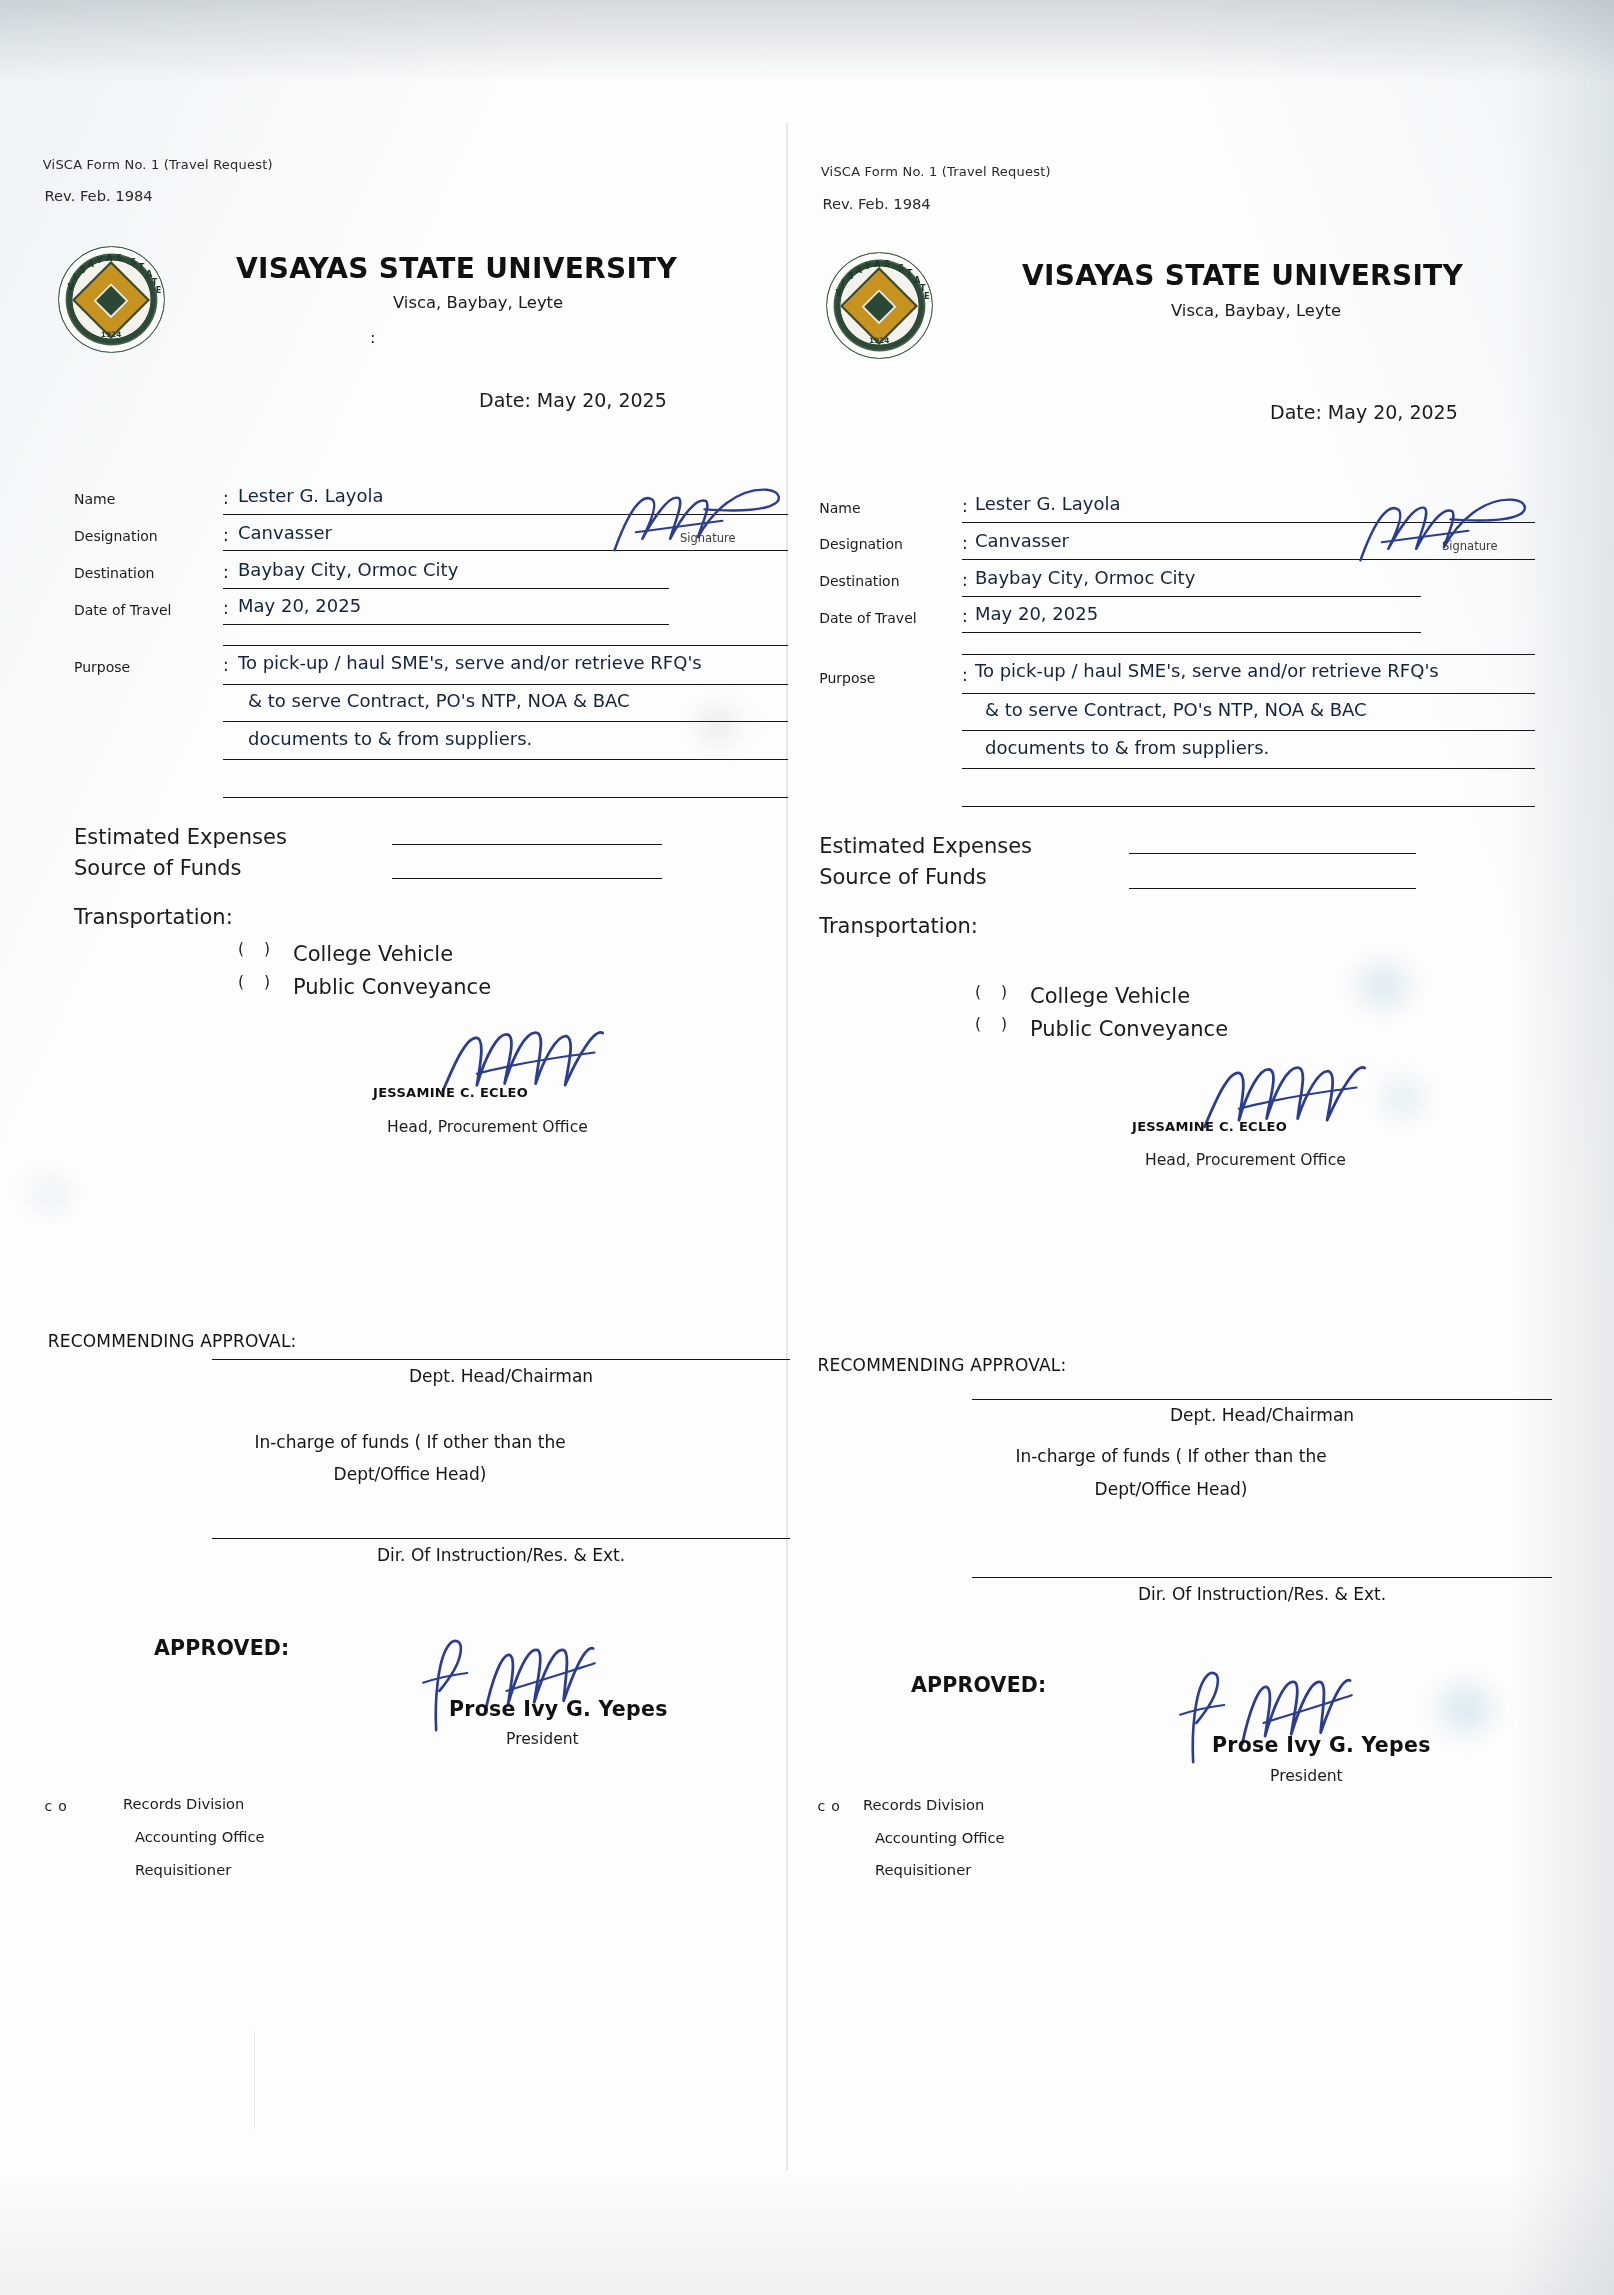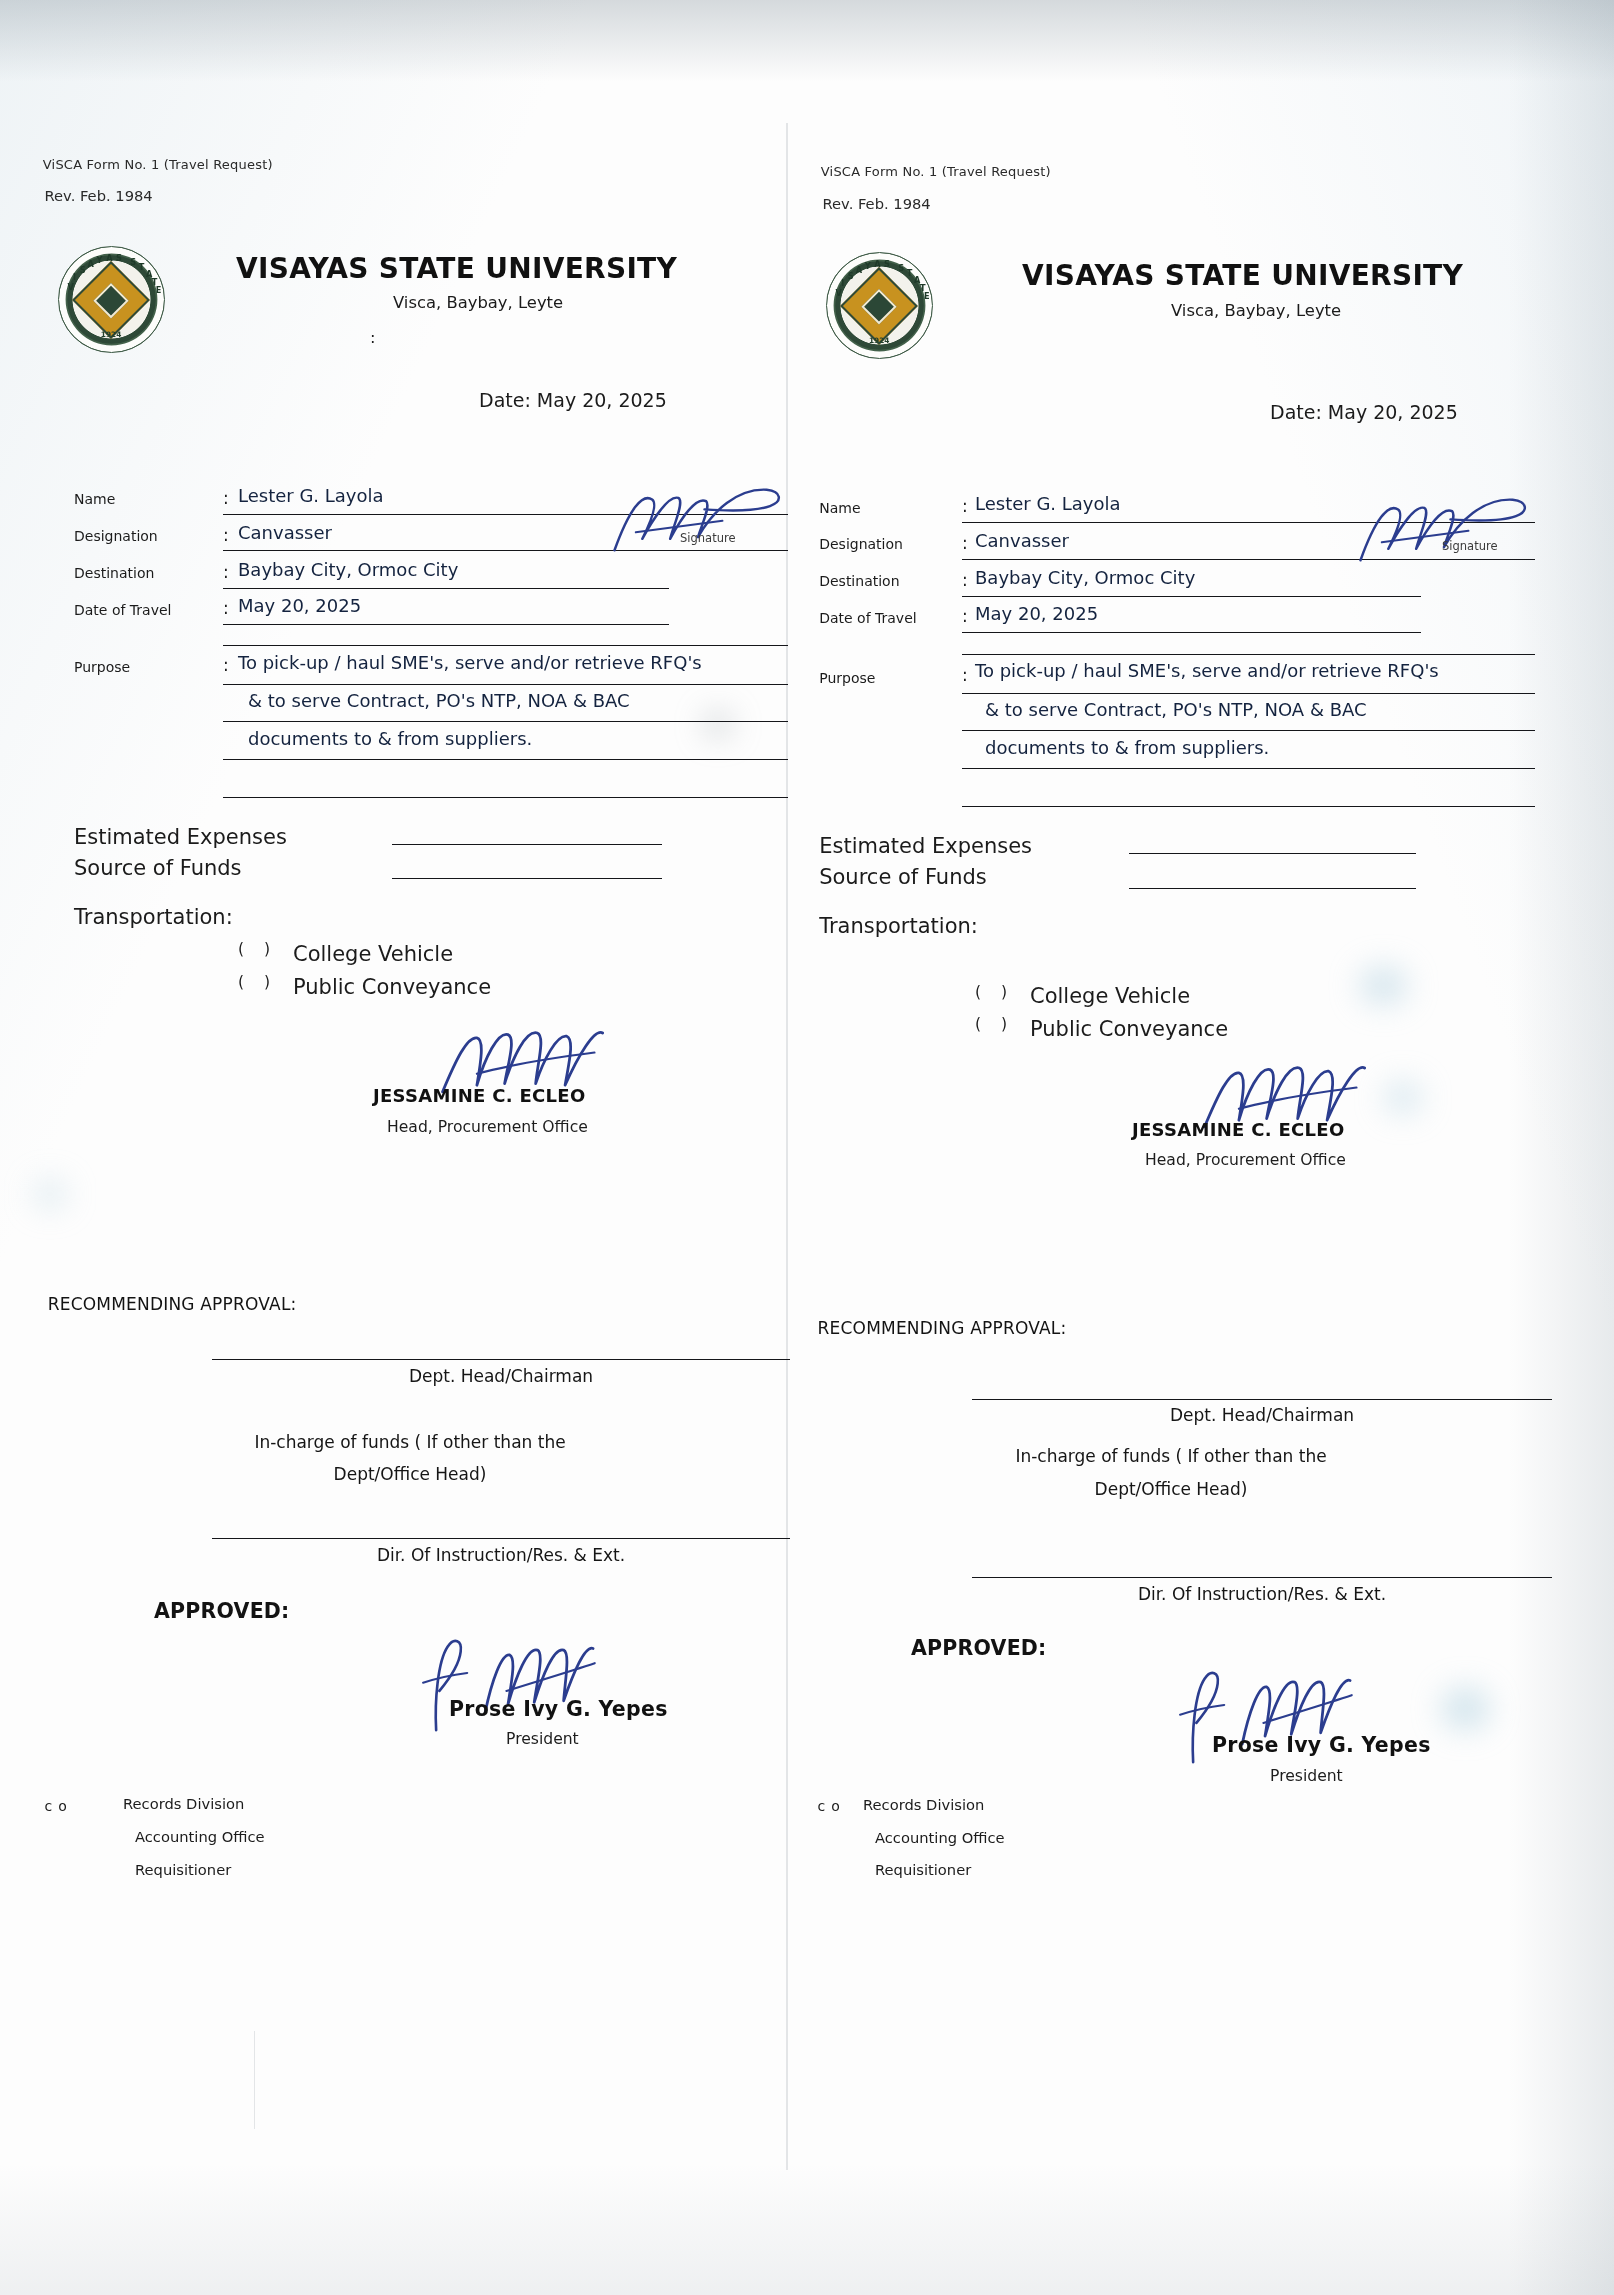--- a/index.html
+++ b/index.html
@@ -167,33 +167,34 @@
     font-size: 11.5px;
     color: #3a3a3a;
   }
 
   .section-head {
     position: absolute;
     font-size: 17px;
     letter-spacing: 0.2px;
     color: #131313;
     white-space: nowrap;
+    margin-top: 37px;
   }
   .bold {
     font-weight: bold;
   }
   .center-text {
     position: absolute;
     font-size: 17px;
     text-align: center;
     color: #151515;
   }
   .name-bold {
     position: absolute;
-    font-size: 18px;
+    font-size: 13px;
     font-weight: bold;
     letter-spacing: 0.3px;
     color: #111;
     white-space: nowrap;
   }
   .sub-title {
     position: absolute;
     font-size: 15.6px;
     color: #1d1d1d;
     white-space: nowrap;

